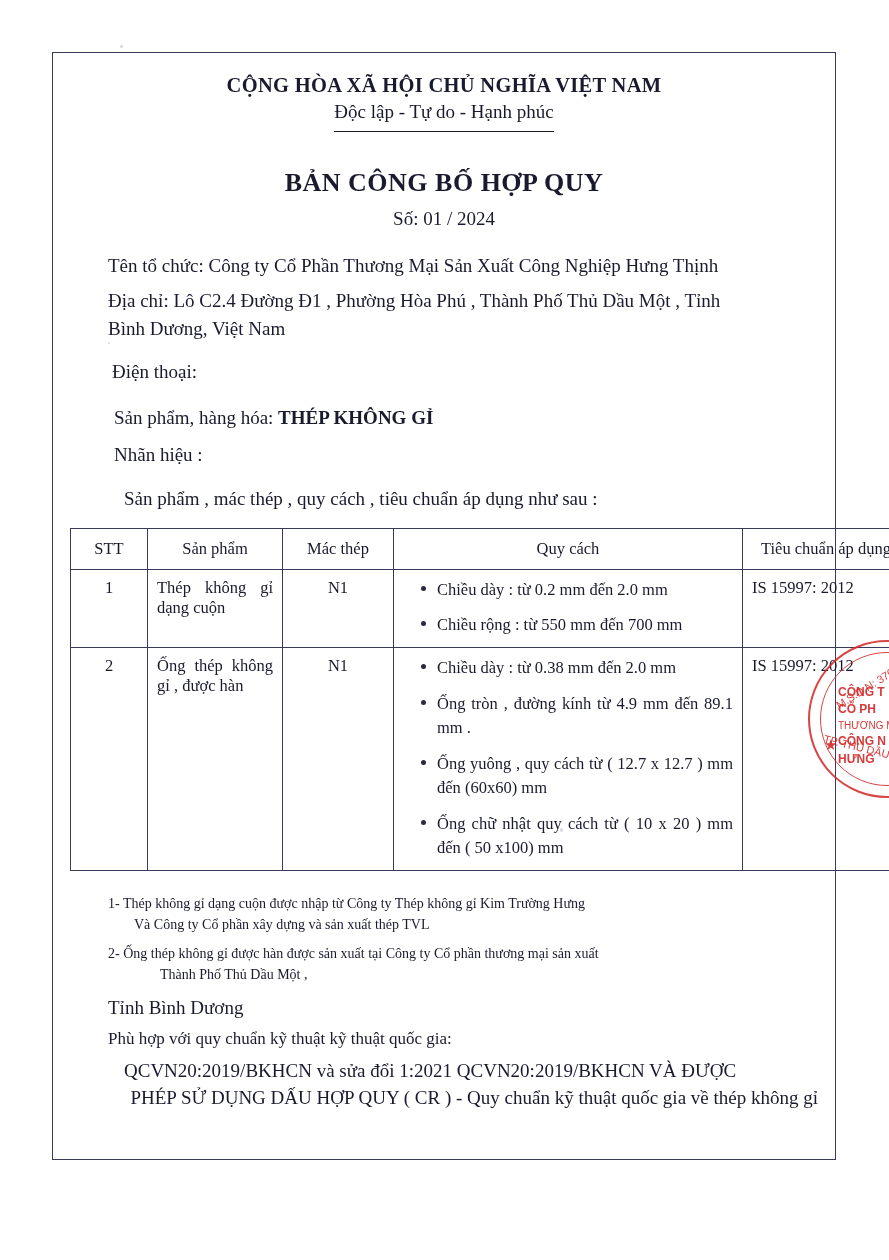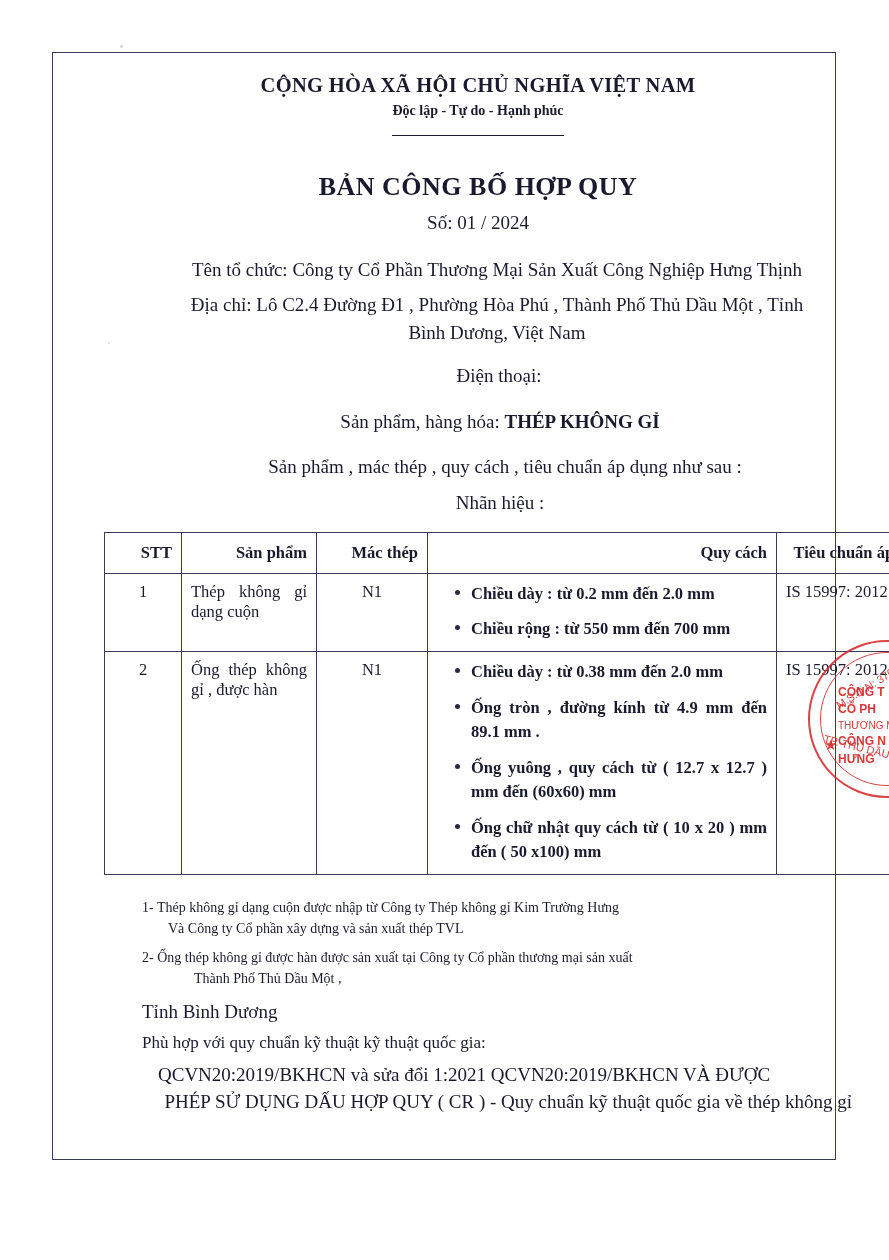--- a/index.html
+++ b/index.html
@@ -28,56 +28,54 @@
     width: 784px;
     height: 1108px;
     border: 1.5px solid #3a3a5c;
     box-sizing: border-box;
   }
   .content {
     position: absolute;
     left: 70px;
     top: 66px;
     width: 748px;
-    margin-left: 34px;
   }
   .center { text-align: center; }
 
   .national-title {
     font-weight: bold;
     font-size: 20.5px;
     letter-spacing: 0.3px;
     margin-top: 8px;
   }
   .motto-wrap {
     margin-top: 4px;
   }
   .motto {
     display: inline-block;
-    font-weight: bold;
-    font-size: 14px;
+    font-weight: normal;
+    font-size: 19px;
     border-bottom: 1.4px solid #1a1a2e;
-    padding-bottom: 16px;
+    padding-bottom: 8px;
   }
   .doc-title {
     font-weight: bold;
     font-size: 26px;
     margin-top: 36px;
     letter-spacing: 0.5px;
   }
   .doc-number {
     font-size: 19px;
     margin-top: 10px;
   }
 
   .para {
     font-size: 19px;
     line-height: 1.5;
     margin-top: 12px;
-    text-align: center;
   }
   .p-org { margin-left: 38px; margin-top: 22px; }
   .p-addr { margin-left: 38px; margin-top: 6px; }
   .p-phone { margin-left: 42px; margin-top: 14px; }
   .p-product { margin-left: 44px; margin-top: 18px; }
   .p-brand { margin-left: 44px; margin-top: 8px; }
   .p-spec { margin-left: 54px; margin-top: 16px; }
   .b { font-weight: bold; }
 
   table.spec {
@@ -86,22 +84,22 @@
     border-collapse: collapse;
     font-size: 16.5px;
     table-layout: fixed;
   }
   table.spec th, table.spec td {
     border: 1.1px solid #3a3a5c;
     vertical-align: top;
     padding: 8px 9px;
   }
   table.spec th {
-    font-weight: bold;
-    text-align: right;
+    font-weight: normal;
+    text-align: center;
     padding-top: 10px;
     padding-bottom: 10px;
   }
   .col-stt { width: 58px; text-align: center; }
   .col-prod { width: 116px; }
   .col-grade { width: 92px; text-align: center; }
   .col-spec { width: 330px; }
   .col-std { width: 148px; }
   td.c { text-align: center; }
   .just { text-align: justify; text-justify: inter-word; }
@@ -110,21 +108,20 @@
     margin: 0;
     padding-left: 22px;
     list-style: none;
   }
   ul.bullets li {
     position: relative;
     margin-bottom: 12px;
     line-height: 1.45;
     text-align: justify;
     padding-left: 12px;
-    font-weight: bold;
   }
   ul.bullets li:last-child { margin-bottom: 2px; }
   ul.bullets li::before {
     content: "";
     position: absolute;
     left: -4px;
     top: 8px;
     width: 5px;
     height: 5px;
     background: #2a2a44;
@@ -271,23 +268,23 @@
     <div class="para" style="margin-left:38px;margin-top:0;">
       <span>Bình Dương, Việt Nam</span>
     </div>
 
     <div class="para p-phone">Điện thoại:</div>
 
     <div class="para p-product">
       <span>Sản phẩm, hàng hóa: </span><span class="b">THÉP KHÔNG GỈ</span>
     </div>
 
+    <div class="para p-brand">Nhãn hiệu :</div>
+
     <div class="para p-spec">Sản phẩm , mác thép , quy cách , tiêu chuẩn áp dụng như sau :</div>
-
-    <div class="para p-brand">Nhãn hiệu :</div>
 
     <table class="spec">
       <thead>
         <tr>
           <th class="col-stt">STT</th>
           <th class="col-prod">Sản phẩm</th>
           <th class="col-grade">Mác thép</th>
           <th class="col-spec">Quy cách</th>
           <th class="col-std">Tiêu chuẩn áp dụng</th>
         </tr>

